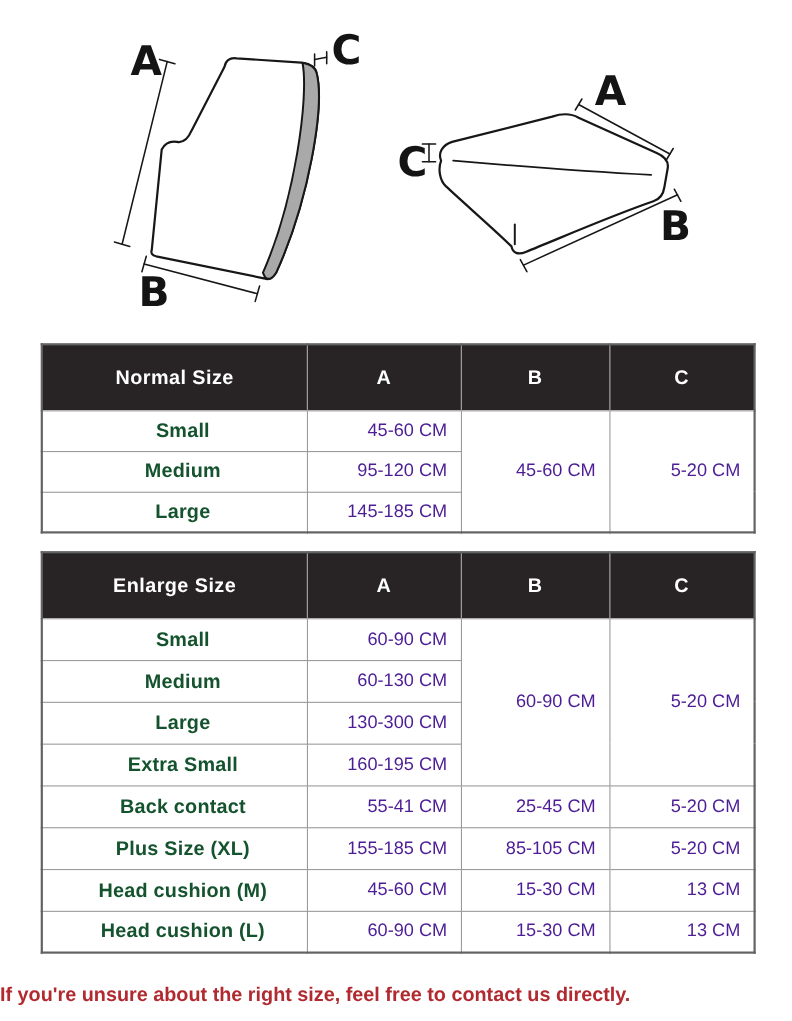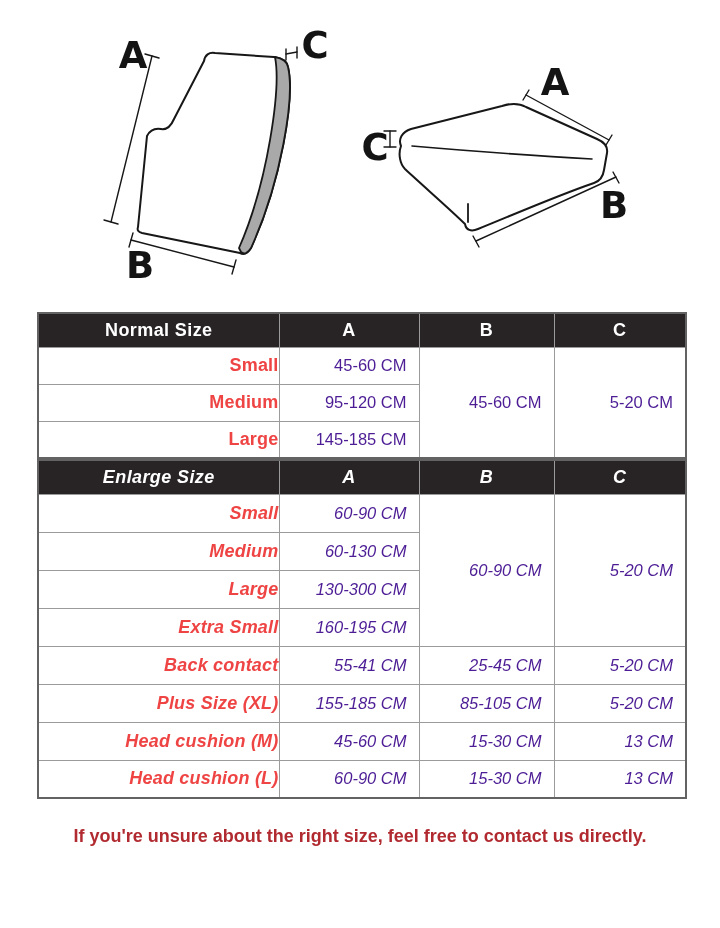--- a/index.html
+++ b/index.html
@@ -26,50 +26,49 @@
     border-collapse:collapse;
     table-layout:fixed;
     width:648px;
     margin-left:37px;
     border:2px solid var(--outer-border);
   }
   table.size-table th, table.size-table td{
     border:1px solid var(--border);
   }
   .t1{margin-top:10px;}
-  .t2{font-style:italic;}
+  .t2{margin-top:16px;}
   th.col-head{
     background:var(--header-bg);
     color:#ffffff;
     font-size:18px;
     font-weight:bold;
     letter-spacing:.4px;
-    height:34px;
+    height:60px;
     text-align:center;
     vertical-align:middle;
   }
   td{height:38px;vertical-align:middle;background:#ffffff;}
   .t1 td{height:37px;}
   td.size-label{
     font-size:18px;
     font-weight:bold;
     letter-spacing:.2px;
-    text-align:right;
+    text-align:center;
     padding-left:15px;
-    color:#ef4444;
+    color:#14532d;
   }
   td.val{
     font-size:16.5px;
     text-align:right;
     padding-right:12px;
     color:#4c1d95;
   }
   .footer-note{
     margin-top:27px;
-    text-align:center;
     font-size:18px;
     font-weight:bold;
     color:var(--accent-red);
   }
   .dim-label{
     font-family:"DejaVu Sans","Liberation Sans",sans-serif;
     font-weight:bold;
     font-size:37px;
     fill:#141414;
   }

